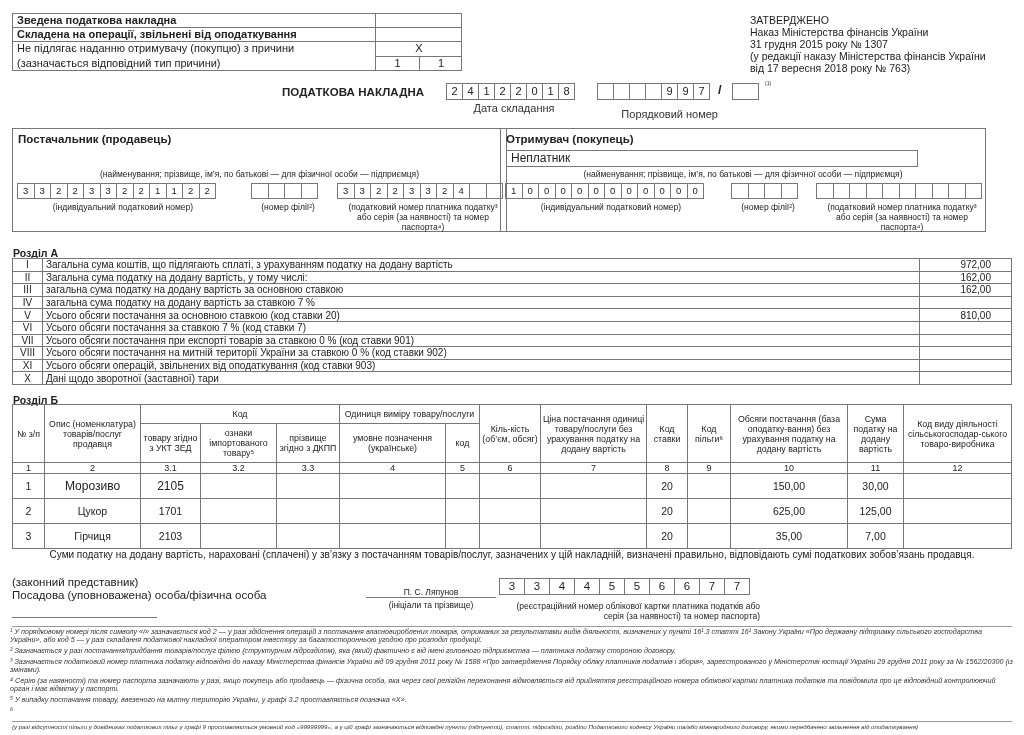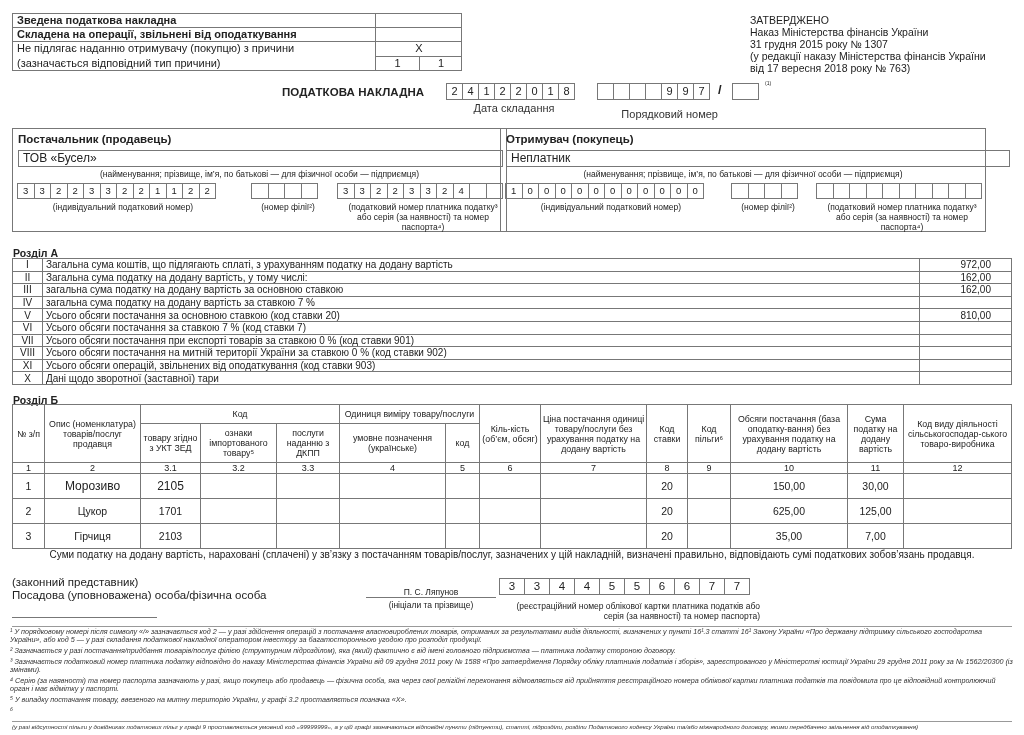--- a/index.html
+++ b/index.html
@@ -98,21 +98,20 @@
     <div class="cell">9</div>
     <div class="cell">7</div>
   </div>
 <div class="abs" style="left:718px;top:82px;font-size:13px;font-weight:bold">/</div>
 <div class="abs cell" style="left:733px;top:83px;width:27px"></div>
 <div class="abs" style="left:765px;top:80px;font-size:5px">(1)</div>
 <div class="abs sm" style="left:598px;top:108px;width:120px;text-align:right">Порядковий номер</div>
 
 <div class="party" style="left:12px;width:495px">
   <div class="ptitle">Постачальник (продавець)</div>
-  <div class="pname" style="width:485px">ТОВ «Бусел»</div>
   <div class="pnote">(найменування; прізвище, ім’я, по батькові — для фізичної особи — підприємця)</div>
   <div class="cells" style="left:5px;top:54px" id="seller-ipn">
       <div class="cell">3</div>
       <div class="cell">3</div>
       <div class="cell">2</div>
       <div class="cell">2</div>
       <div class="cell">3</div>
       <div class="cell">3</div>
       <div class="cell">2</div>
       <div class="cell">2</div>
@@ -139,21 +138,21 @@
       <div class="cell">2</div>
       <div class="cell">4</div>
       <div class="cell"></div>
       <div class="cell"></div>
     </div>
   <div class="lbl" style="left:330px;top:73px;width:160px">(податковий номер платника податку³ або серія (за наявності) та номер паспорта⁴)</div>
 </div>
 
 <div class="party" style="left:500px;width:486px">
   <div class="ptitle">Отримувач (покупець)</div>
-  <div class="pname" style="width:504px">Неплатник</div>
+  <div class="pname" style="width:412px">Неплатник</div>
   <div class="pnote">(найменування; прізвище, ім’я, по батькові — для фізичної особи — підприємця)</div>
   <div class="cells" style="left:5px;top:54px" id="buyer-ipn">
       <div class="cell">1</div>
       <div class="cell">0</div>
       <div class="cell">0</div>
       <div class="cell">0</div>
       <div class="cell">0</div>
       <div class="cell">0</div>
       <div class="cell">0</div>
       <div class="cell">0</div>
@@ -253,21 +252,21 @@
       <th rowspan="2" style="width:106px">Ціна постачання одиниці товару/послуги без урахування податку на додану вартість</th>
       <th rowspan="2" style="width:41px">Код ставки</th>
       <th rowspan="2" style="width:43px">Код пільги⁶</th>
       <th rowspan="2" style="width:117px">Обсяги постачання (база оподатку-вання) без урахування податку на додану вартість</th>
       <th rowspan="2" style="width:56px">Сума податку на додану вартість</th>
       <th rowspan="2">Код виду діяльності сільськогосподар-ського товаро-виробника</th>
     </tr>
     <tr style="height:39px">
       <th style="width:60px">товару згідно з УКТ ЗЕД</th>
       <th style="width:76px">ознаки імпортованого товару⁵</th>
-      <th style="width:63px">послуги наданню з ДКПП</th>
+      <th style="width:63px">прізвище згідно з ДКПП</th>
       <th style="width:106px">умовне позначення (українське)</th>
       <th style="width:34px">код</th>
     </tr>
   </thead>
   <tbody id="secB-body">
       <tr class="num">
         <td>1</td>
         <td>2</td>
         <td>3.1</td>
         <td>3.2</td>

